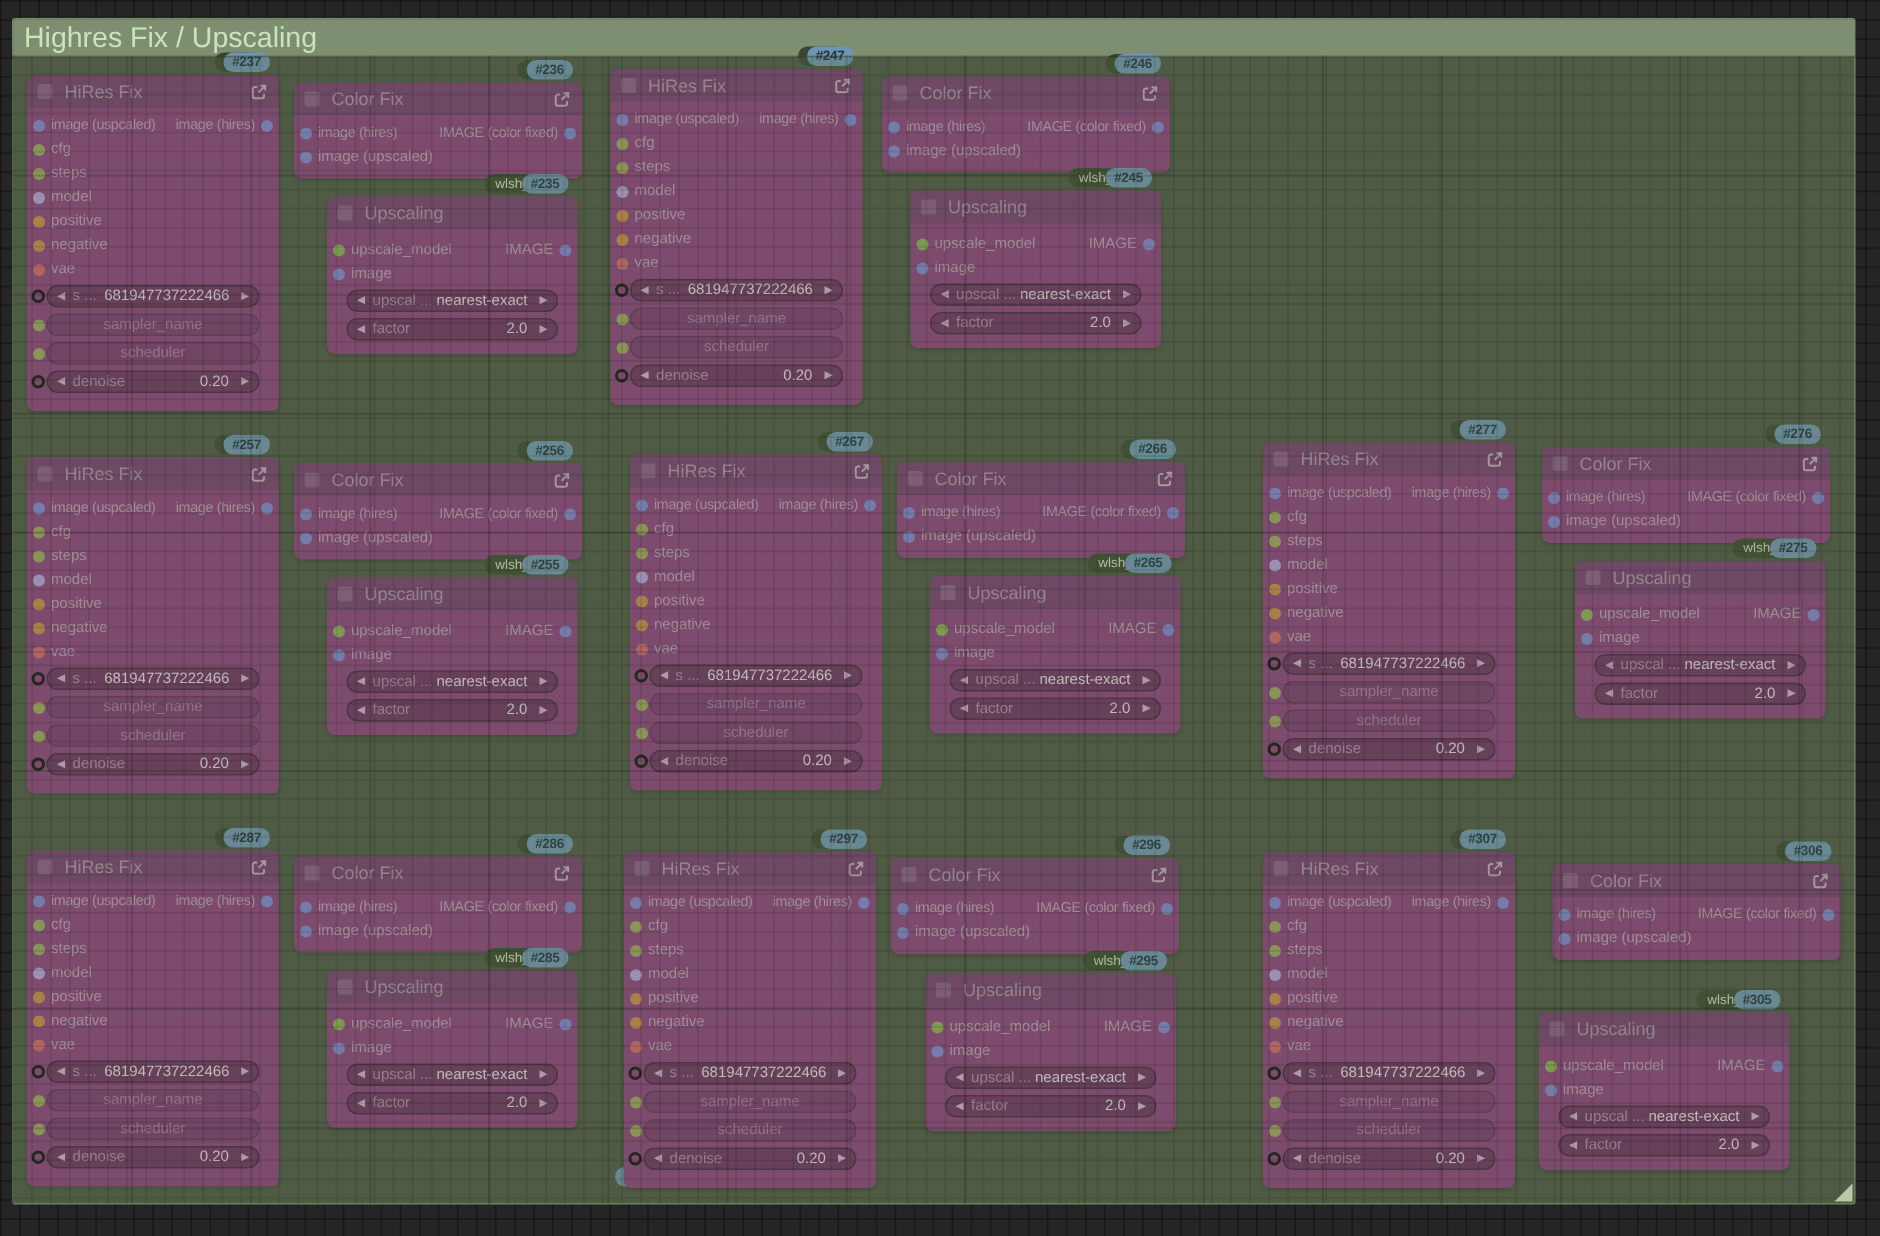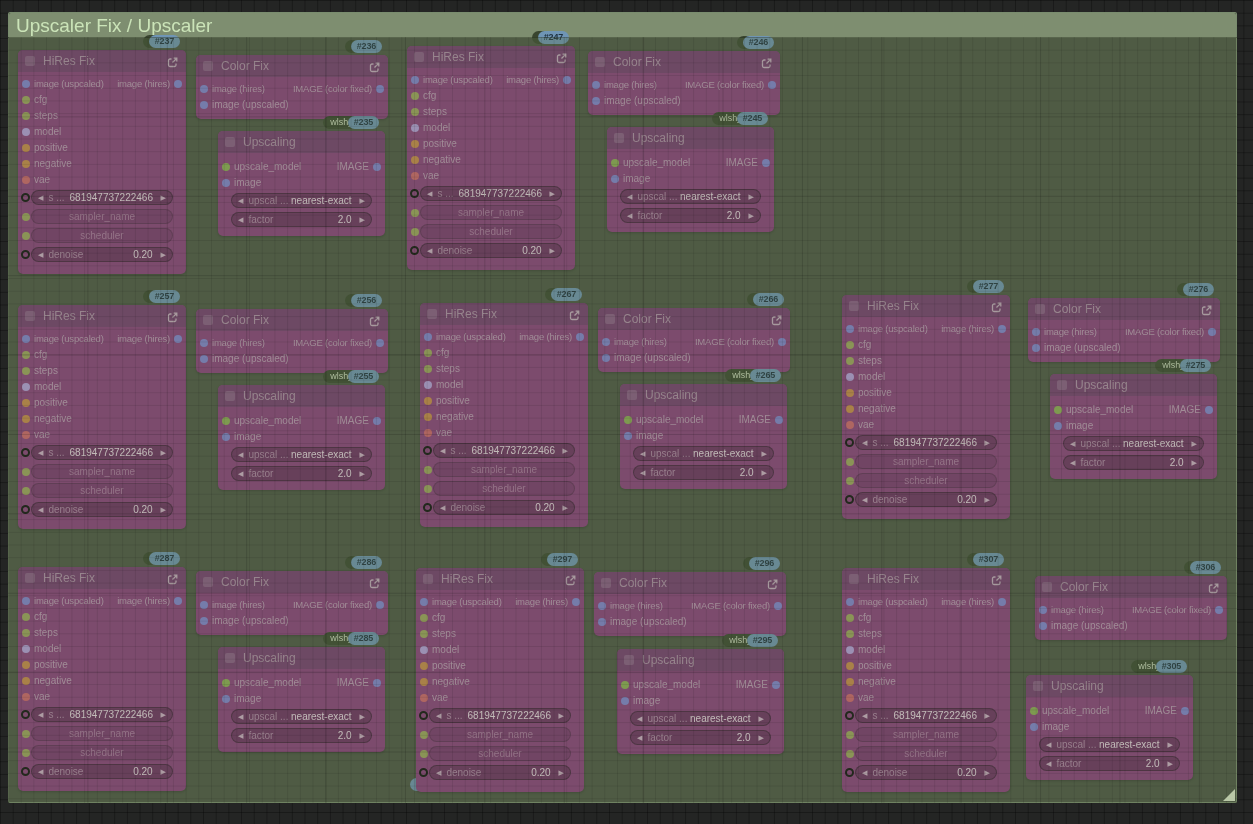--- a/index.html
+++ b/index.html
@@ -96,21 +96,21 @@
     position:absolute;width:22px;height:13px;border-radius:6.5px;
     background:#6f95b5;z-index:5;
   }
 </style>
 </head>
 <body>
 
 <div class="canvas" id="canvas">
   <div class="group">
     <div class="group-titlebar">
-      <span class="group-title">Upscaler Fix / Upscaler</span>
+      <span class="group-title">Highres Fix / Upscaling</span>
     </div>
     <div class="group-resize"></div>
   </div>
 
   <div class="node node-hires" style="left: 18px; top: 50px; width: 168px; height: 224px;">
       <div class="node-header">
         <span class="collapse-box"></span>
         <span class="node-title">HiRes Fix</span>
         <span class="expand-icon"><svg width="13" height="13" viewBox="0 0 13 13">
             <path d="M5.5 3 H4 A1.5 1.5 0 0 0 2.5 4.5 V9 A1.5 1.5 0 0 0 4 10.5 H8.5 A1.5 1.5 0 0 0 10 9 V7.5" fill="none" stroke="#c9aec4" stroke-width="1.3"></path>

